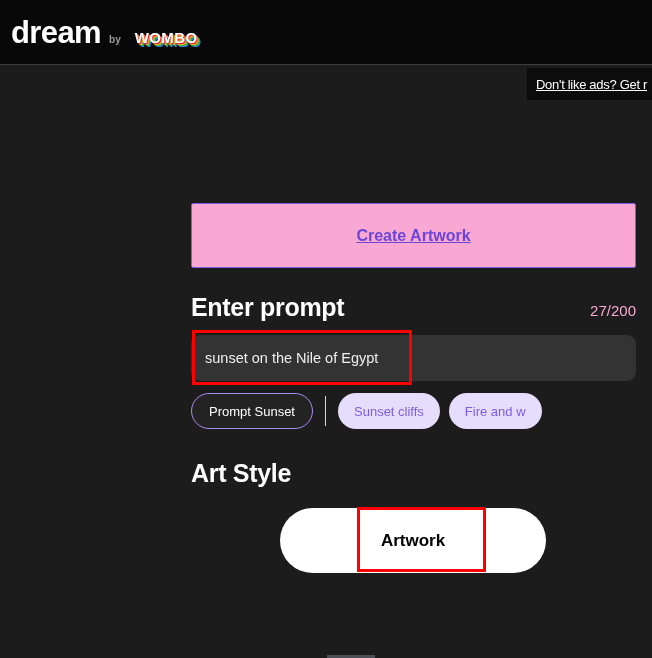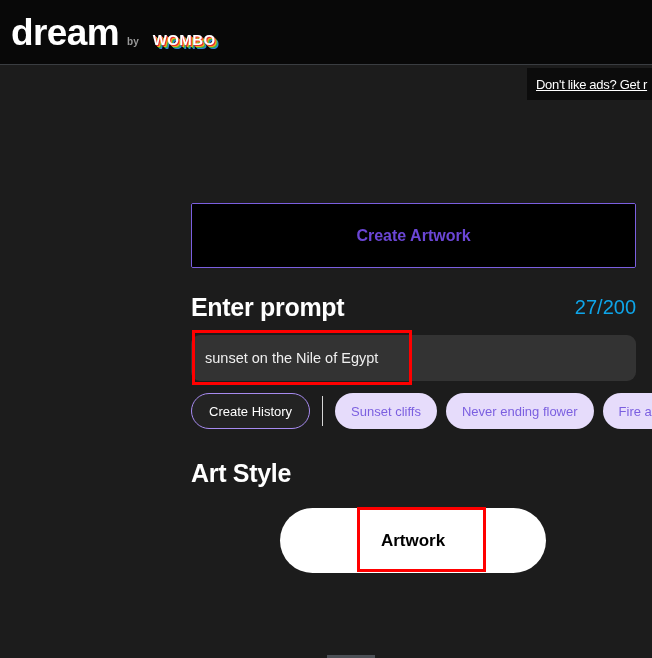--- a/index.html
+++ b/index.html
@@ -31,21 +31,21 @@
     width: 652px; height: 1px;
     background: #3a3d41;
   }
   .logo-wrap {
     display: flex;
     align-items: baseline;
     margin-left: 11px;
   }
   .logo-dream {
     color: #ffffff;
-    font-size: 37px;
+    font-size: 31px;
     font-weight: bold;
     letter-spacing: -0.6px;
     line-height: 1;
   }
   .logo-by {
     color: #9a9a9a;
     font-size: 10px;
     font-weight: bold;
     margin-left: 8px;
     line-height: 1;
@@ -103,22 +103,23 @@
   .tab {
     flex: 1;
     display: flex;
     align-items: center;
     justify-content: center;
     font-size: 16px;
     font-weight: bold;
     cursor: pointer;
   }
   .tab-active {
-    background: #000000;
+    background: #f9a8d4;
     color: #6b46d6;
+    text-decoration: underline;
   }
   .tab-inactive {
     background: #6b6587;
     color: #d9d9de;
     gap: 12px;
   }
   .beta-badge {
     background: #6b4fc9;
     color: #cfc4ee;
     font-size: 10px;
@@ -136,22 +137,22 @@
     width: 445px;
     margin-top: 25px;
   }
   .section-title {
     color: #ffffff;
     font-size: 25px;
     font-weight: bold;
     letter-spacing: -0.3px;
   }
   .counter {
-    color: #0ea5e9;
-    font-size: 20px;
+    color: #f9a8d4;
+    font-size: 15px;
     padding-bottom: 3px;
   }
 
   
   .prompt-input {
     margin-top: 13px;
     width: 445px;
     height: 46px;
     background: #333333;
     border: none;
@@ -270,30 +271,27 @@
 
   <div class="prompt-head">
     <span class="section-title">Enter prompt</span>
     <span class="counter">27/200</span>
   </div>
 
   <input class="prompt-input" type="text" value="sunset on the Nile of Egypt" style="">
 
   <div class="chips">
     <div class="chip chip-history">
-      <span>Create History</span>
+      <span>Prompt Sunset</span>
     </div>
     <div class="chip-divider"></div>
     <div class="chip chip-suggest">
       <span>Sunset cliffs</span>
     </div>
     <div class="chip chip-suggest">
-      <span>Never ending flower</span>
-    </div>
-    <div class="chip chip-suggest">
       <span>Fire and w</span>
     </div>
   </div>
 
   <div class="art-style-title">Art Style</div>
 
 </div>
 
 <button class="create-btn">Artwork</button>
 

